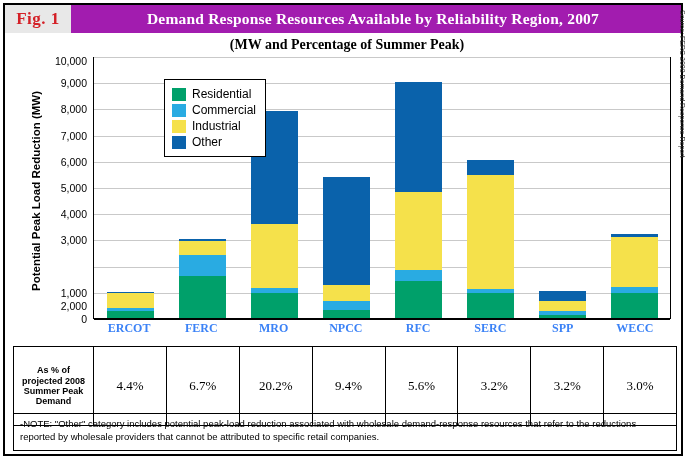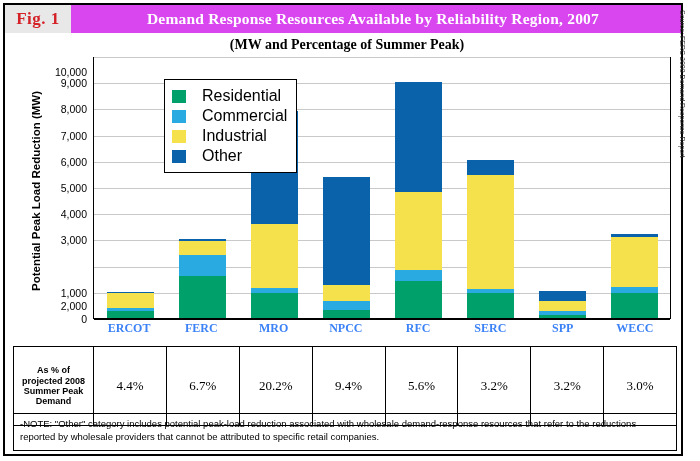--- a/index.html
+++ b/index.html
@@ -19,21 +19,21 @@
     position:absolute;left:3px;top:3px;
     width:680px;height:453px;
     border:2px solid #000;
     box-sizing:border-box;
     background:#fff;
   }
   
   .header{
     position:absolute;left:0;top:0;
     width:100%;height:28px;
-    background:#d946ef;
+    background:#a21caf;
     display:flex;align-items:center;
   }
   .fig-box{
     width:66px;height:100%;
     background:#e8e8e8;
     display:flex;align-items:center;justify-content:center;
     box-sizing:border-box;
   }
   .fig-label{
     color:#d42027;
@@ -148,21 +148,21 @@
   }
   .legend-item{
     display:flex;align-items:center;
     margin:2px 0;
   }
   .swatch{
     width:14px;height:13px;
     margin-right:6px;
     display:inline-block;
   }
-  .legend-label{font-size:16px;color:#000;margin-left:10px;}
+  .legend-label{font-size:12px;color:#000;}
   
   .catrow{
     position:absolute;
     left:56px;top:264px;
     width:578px;height:22px;
     display:flex;
   }
   .cat{
     flex:1;text-align:center;
     font-size:12px;font-weight:bold;
@@ -237,21 +237,21 @@
             <div class="ytick" style="top: 262px;">0</div>
             <div class="ytick" style="top: 235.8px;">1,000</div>
             <div class="ytick" style="top: 225px; margin-top: 24px;">2,000</div>
             <div class="ytick" style="top: 183.4px;">3,000</div>
             <div class="ytick" style="top: 157.2px;">4,000</div>
             <div class="ytick" style="top: 131px;">5,000</div>
             <div class="ytick" style="top: 104.8px;">6,000</div>
             <div class="ytick" style="top: 78.6px;">7,000</div>
             <div class="ytick" style="top: 52.4px;">8,000</div>
             <div class="ytick" style="top: 26.2px;">9,000</div>
-            <div class="ytick" style="top: 15px;">10,000</div>
+            <div class="ytick" style="top: 4px;">10,000</div>
           </div>
         <div class="plot" id="plot">
           <div id="gridlines">
               <div class="gridline axis" style="top: 262px;"></div>
               <div class="gridline" style="top: 235.8px;"></div>
               <div class="gridline" style="top: 209.6px;"></div>
               <div class="gridline" style="top: 183.4px;"></div>
               <div class="gridline" style="top: 157.2px;"></div>
               <div class="gridline" style="top: 131px;"></div>
               <div class="gridline" style="top: 104.8px;"></div>

